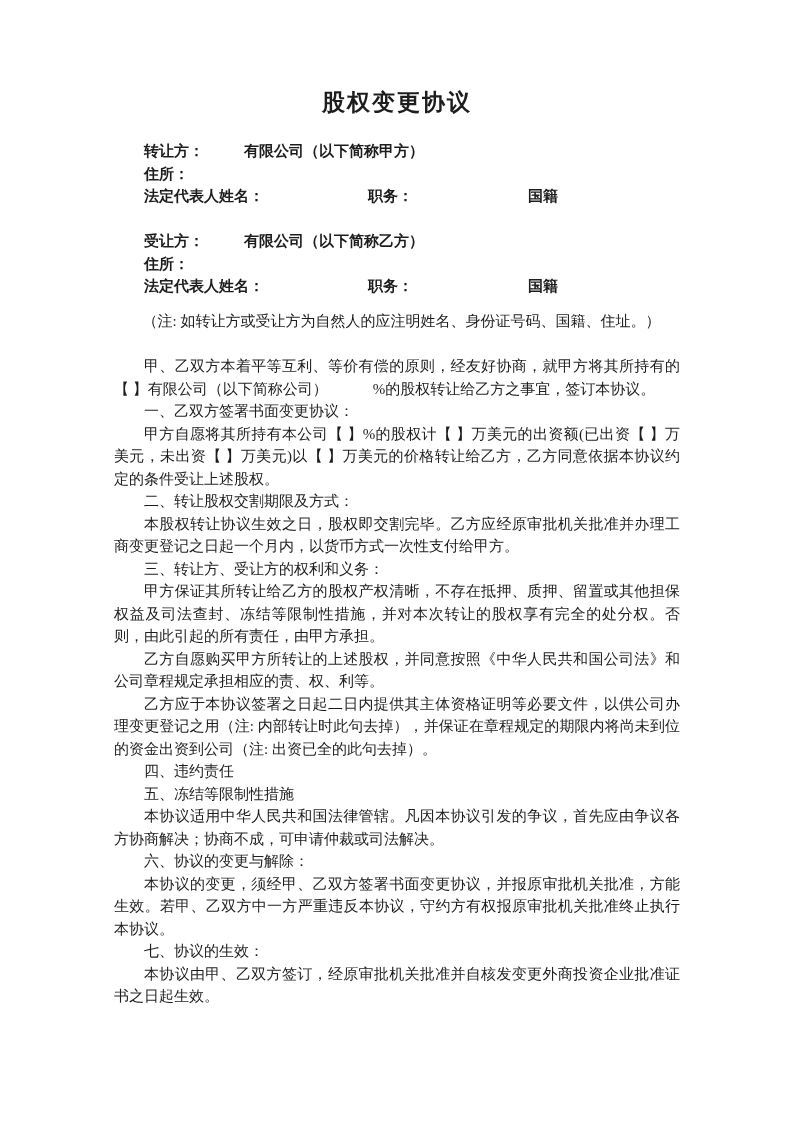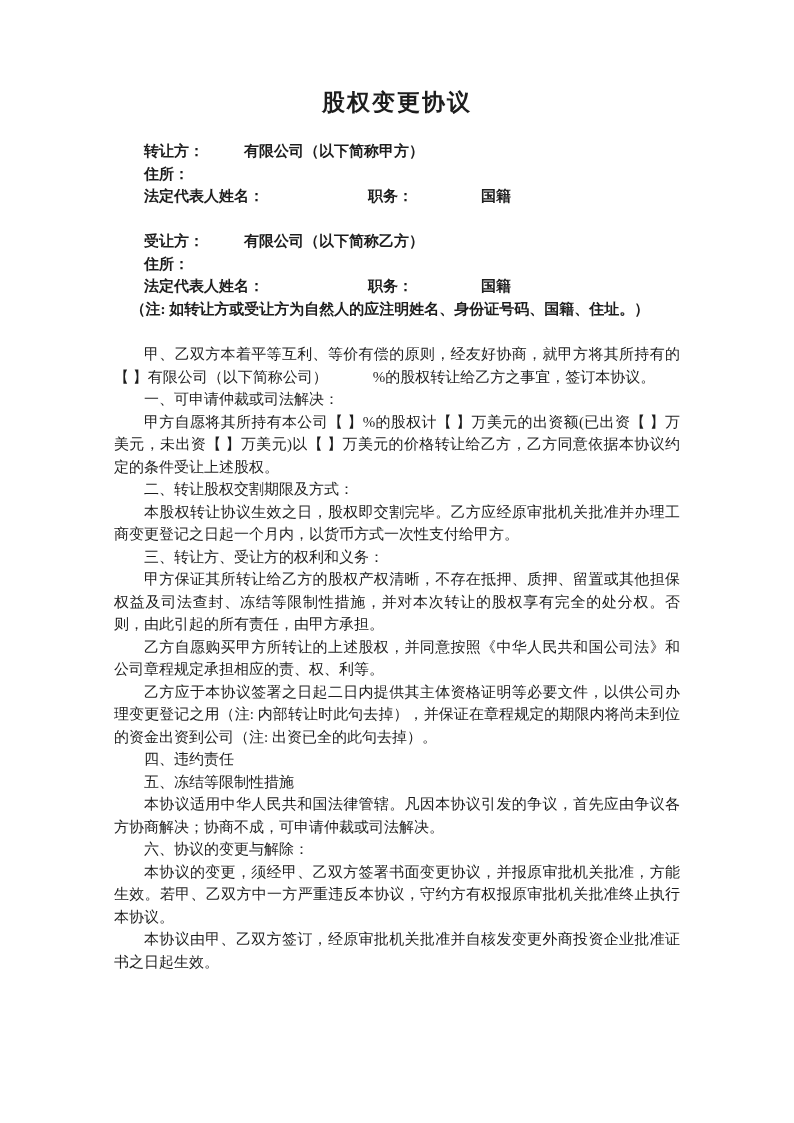--- a/index.html
+++ b/index.html
@@ -29,27 +29,27 @@
     letter-spacing: 2px;
     margin: 0 0 22px 0;
   }
   .party-line {
     padding-left: 2em;
     font-weight: bold;
   }
   .party-line .label { font-weight: bold; text-align: center; }
   .company { margin-left: 40px; }
   .pos-label { margin-left: 104px; }
-  .nat-label { margin-left: 68px; }
+  .nat-label { margin-left: 115px; }
   .party-block { margin: 0; }
   .party-block.second { margin-top: 22.5px; }
   .note-line {
-    margin: 0;
+    margin: 12px;
     padding-left: 1.1em;
-    font-weight: bold;
+    font-weight: normal;
   }
   .body-text { margin-top: 23px; }
   p.para {
     margin: 0;
     text-indent: 2em;
     text-align: justify;
   }
 </style>
 </head>
 <body>
@@ -79,29 +79,30 @@
     </div>
     <div class="party-line">
       <span class="label">法定代表人姓名：</span><span class="pos-label">职务：</span><span class="nat-label">国籍</span>
     </div>
   </div>
 
   <p class="note-line">（注: 如转让方或受让方为自然人的应注明姓名、身份证号码、国籍、住址。）</p>
 
   <div class="body-text">
     <p class="para">甲、乙双方本着平等互利、等价有偿的原则，经友好协商，就甲方将其所持有的【 】有限公司（以下简称公司）　　　%的股权转让给乙方之事宜，签订本协议。</p>
-    <p class="para">一、可申请仲裁或司法解决：</p>
+    <p class="para">一、乙双方签署书面变更协议：</p>
     <p class="para">甲方自愿将其所持有本公司【 】%的股权计【 】万美元的出资额(已出资【 】万美元，未出资【 】万美元)以【 】万美元的价格转让给乙方，乙方同意依据本协议约定的条件受让上述股权。</p>
     <p class="para">二、转让股权交割期限及方式：</p>
     <p class="para">本股权转让协议生效之日，股权即交割完毕。乙方应经原审批机关批准并办理工商变更登记之日起一个月内，以货币方式一次性支付给甲方。</p>
     <p class="para">三、转让方、受让方的权利和义务：</p>
     <p class="para">甲方保证其所转让给乙方的股权产权清晰，不存在抵押、质押、留置或其他担保权益及司法查封、冻结等限制性措施，并对本次转让的股权享有完全的处分权。否则，由此引起的所有责任，由甲方承担。</p>
     <p class="para">乙方自愿购买甲方所转让的上述股权，并同意按照《中华人民共和国公司法》和公司章程规定承担相应的责、权、利等。</p>
     <p class="para">乙方应于本协议签署之日起二日内提供其主体资格证明等必要文件，以供公司办理变更登记之用（注: 内部转让时此句去掉），并保证在章程规定的期限内将尚未到位的资金出资到公司（注: 出资已全的此句去掉）。</p>
     <p class="para">四、违约责任</p>
     <p class="para">五、冻结等限制性措施</p>
     <p class="para">本协议适用中华人民共和国法律管辖。凡因本协议引发的争议，首先应由争议各方协商解决；协商不成，可申请仲裁或司法解决。</p>
     <p class="para">六、协议的变更与解除：</p>
     <p class="para">本协议的变更，须经甲、乙双方签署书面变更协议，并报原审批机关批准，方能生效。若甲、乙双方中一方严重违反本协议，守约方有权报原审批机关批准终止执行本协议。</p>
+    <p class="para">七、协议的生效：</p>
     <p class="para">本协议由甲、乙双方签订，经原审批机关批准并自核发变更外商投资企业批准证书之日起生效。</p>
   </div>
 
 </div>
 
 </body></html>

